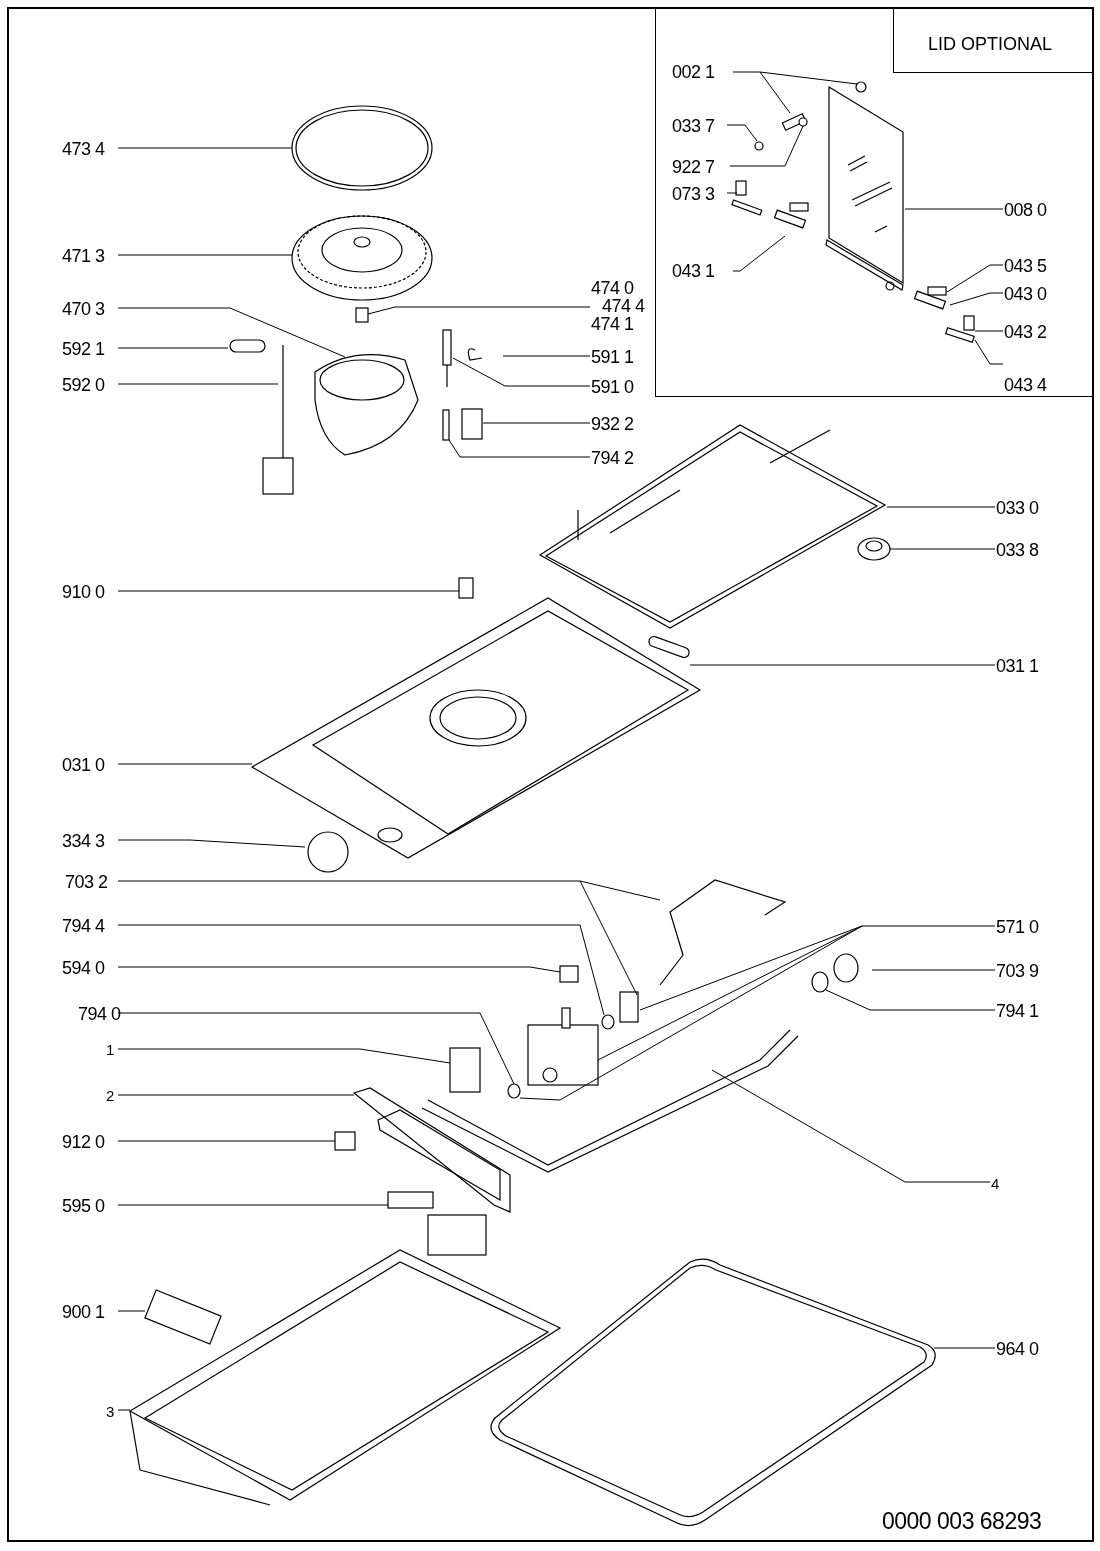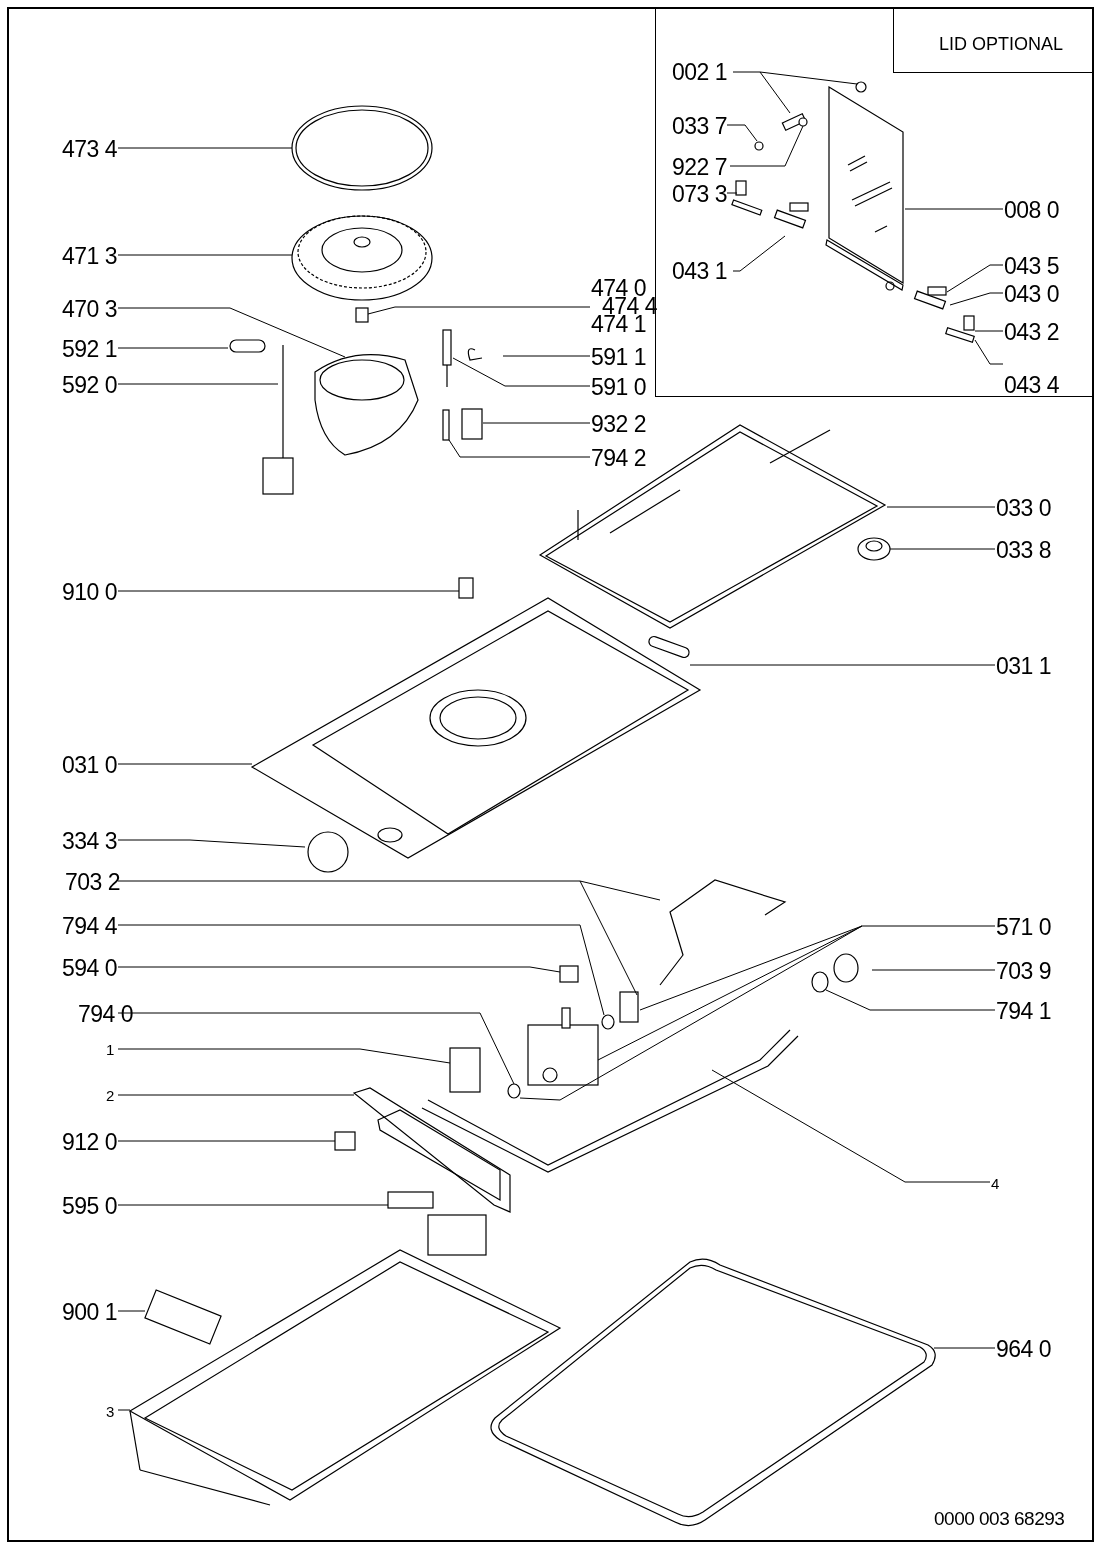--- a/index.html
+++ b/index.html
@@ -5,26 +5,26 @@
   html, body { margin: 0; padding: 0; background: #ffffff; }
   body { width: 1100px; height: 1551px; position: relative; overflow: hidden;
          font-family: "Liberation Sans", sans-serif; color: #000; }
   #frame { position: absolute; left: 7px; top: 7px; width: 1087px; height: 1535px;
            border: 2px solid #000; box-sizing: border-box; }
   #lid-box { position: absolute; left: 655px; top: 7px; width: 439px; height: 390px;
              border-left: 1px solid #000; border-bottom: 1px solid #000; box-sizing: border-box; }
   #lid-title-box { position: absolute; left: 893px; top: 7px; width: 201px; height: 66px;
                    border-left: 1px solid #000; border-bottom: 1px solid #000; box-sizing: border-box; }
   #lid-title { position: absolute; left: 893px; top: 34px; width: 194px; text-align: center;
-               font-size: 18px; padding-left: 11px; }
+               font-size: 18px; }
   svg#drawing { position: absolute; left: 0; top: 0; }
-  .lbl { position: absolute; font-size: 23px; line-height: 20px; white-space: nowrap; letter-spacing: -0.5px; }
+  .lbl { position: absolute; font-size: 18px; line-height: 20px; white-space: nowrap; letter-spacing: -0.5px; }
   .lbl.small { font-size: 15px; }
   .lbl.stack { line-height: 16px; }
-  #doc-number { position: absolute; left: 934px; top: 1508px; font-size: 19px; letter-spacing: -0.5px; }
+  #doc-number { position: absolute; left: 882px; top: 1508px; font-size: 23px; letter-spacing: -0.5px; }
   .part { fill: none; stroke: #000; stroke-width: 1.2; }
   .part-fill { fill: #fff; stroke: #000; stroke-width: 1.2; }
   .leader { fill: none; stroke: #000; stroke-width: 1; }
 </style>
 </head>
 <body>
 
 <div id="frame"></div>
 <div id="lid-box"></div>
 <div id="lid-title-box"></div>

